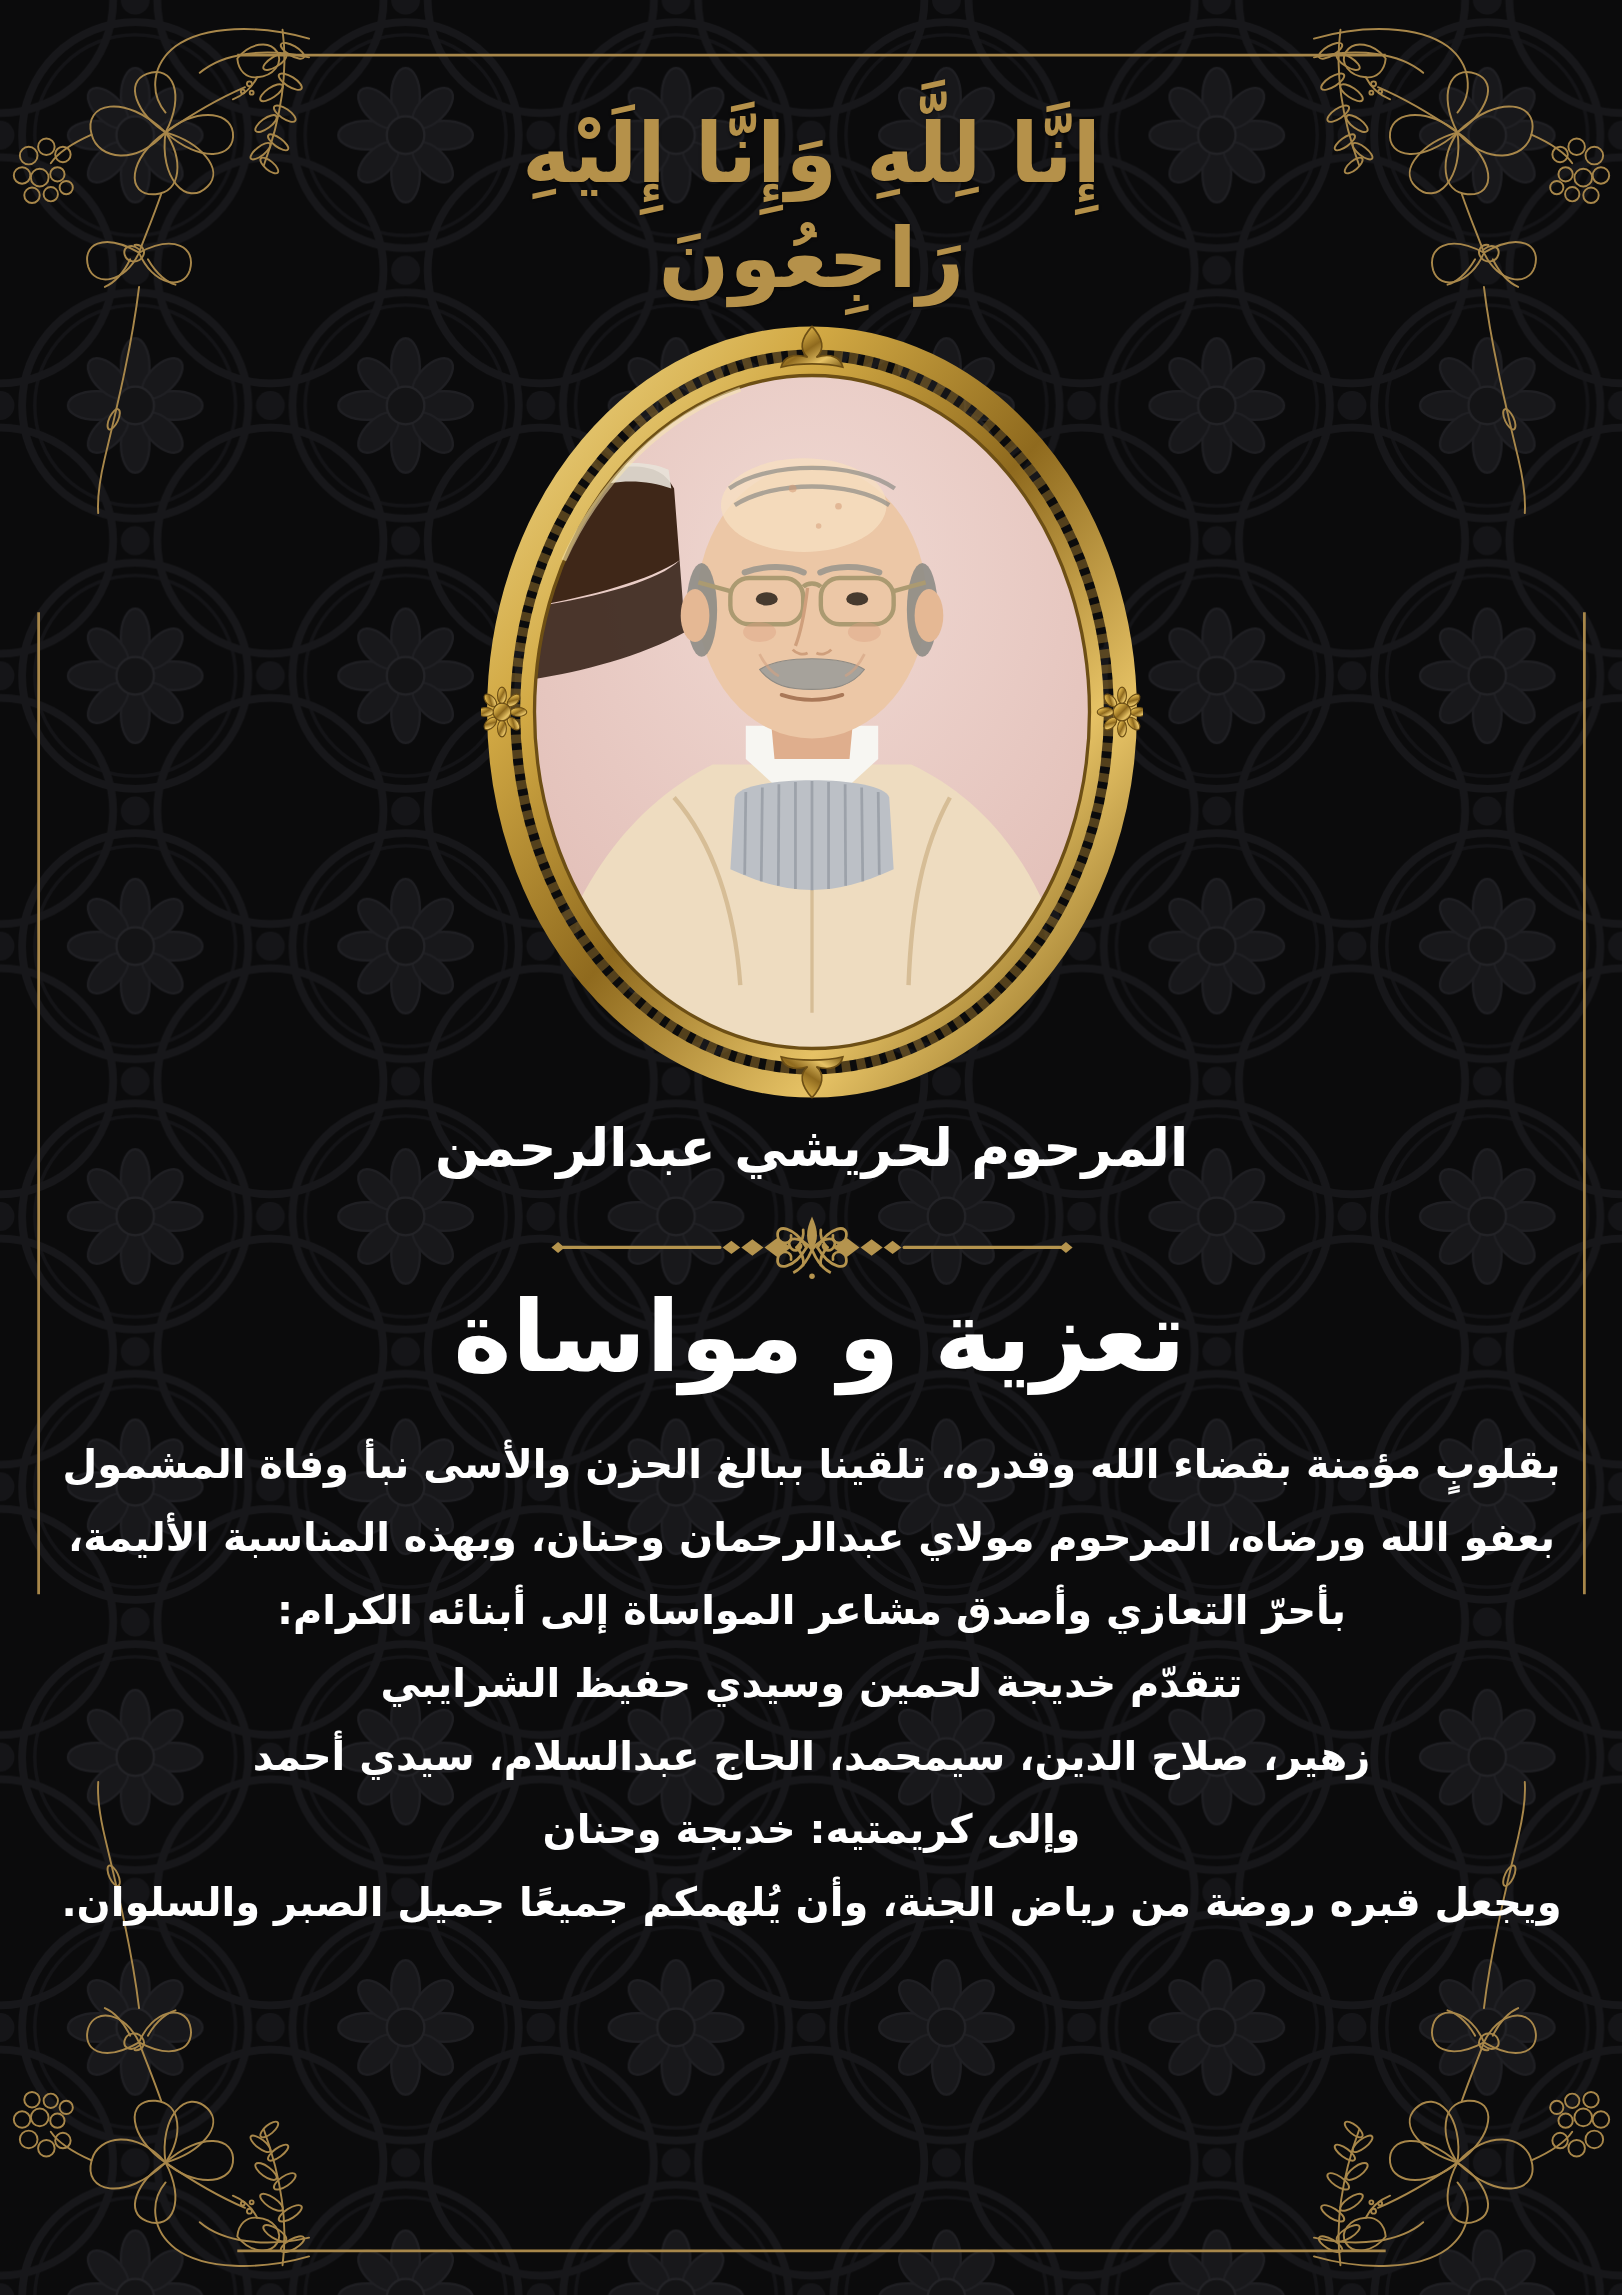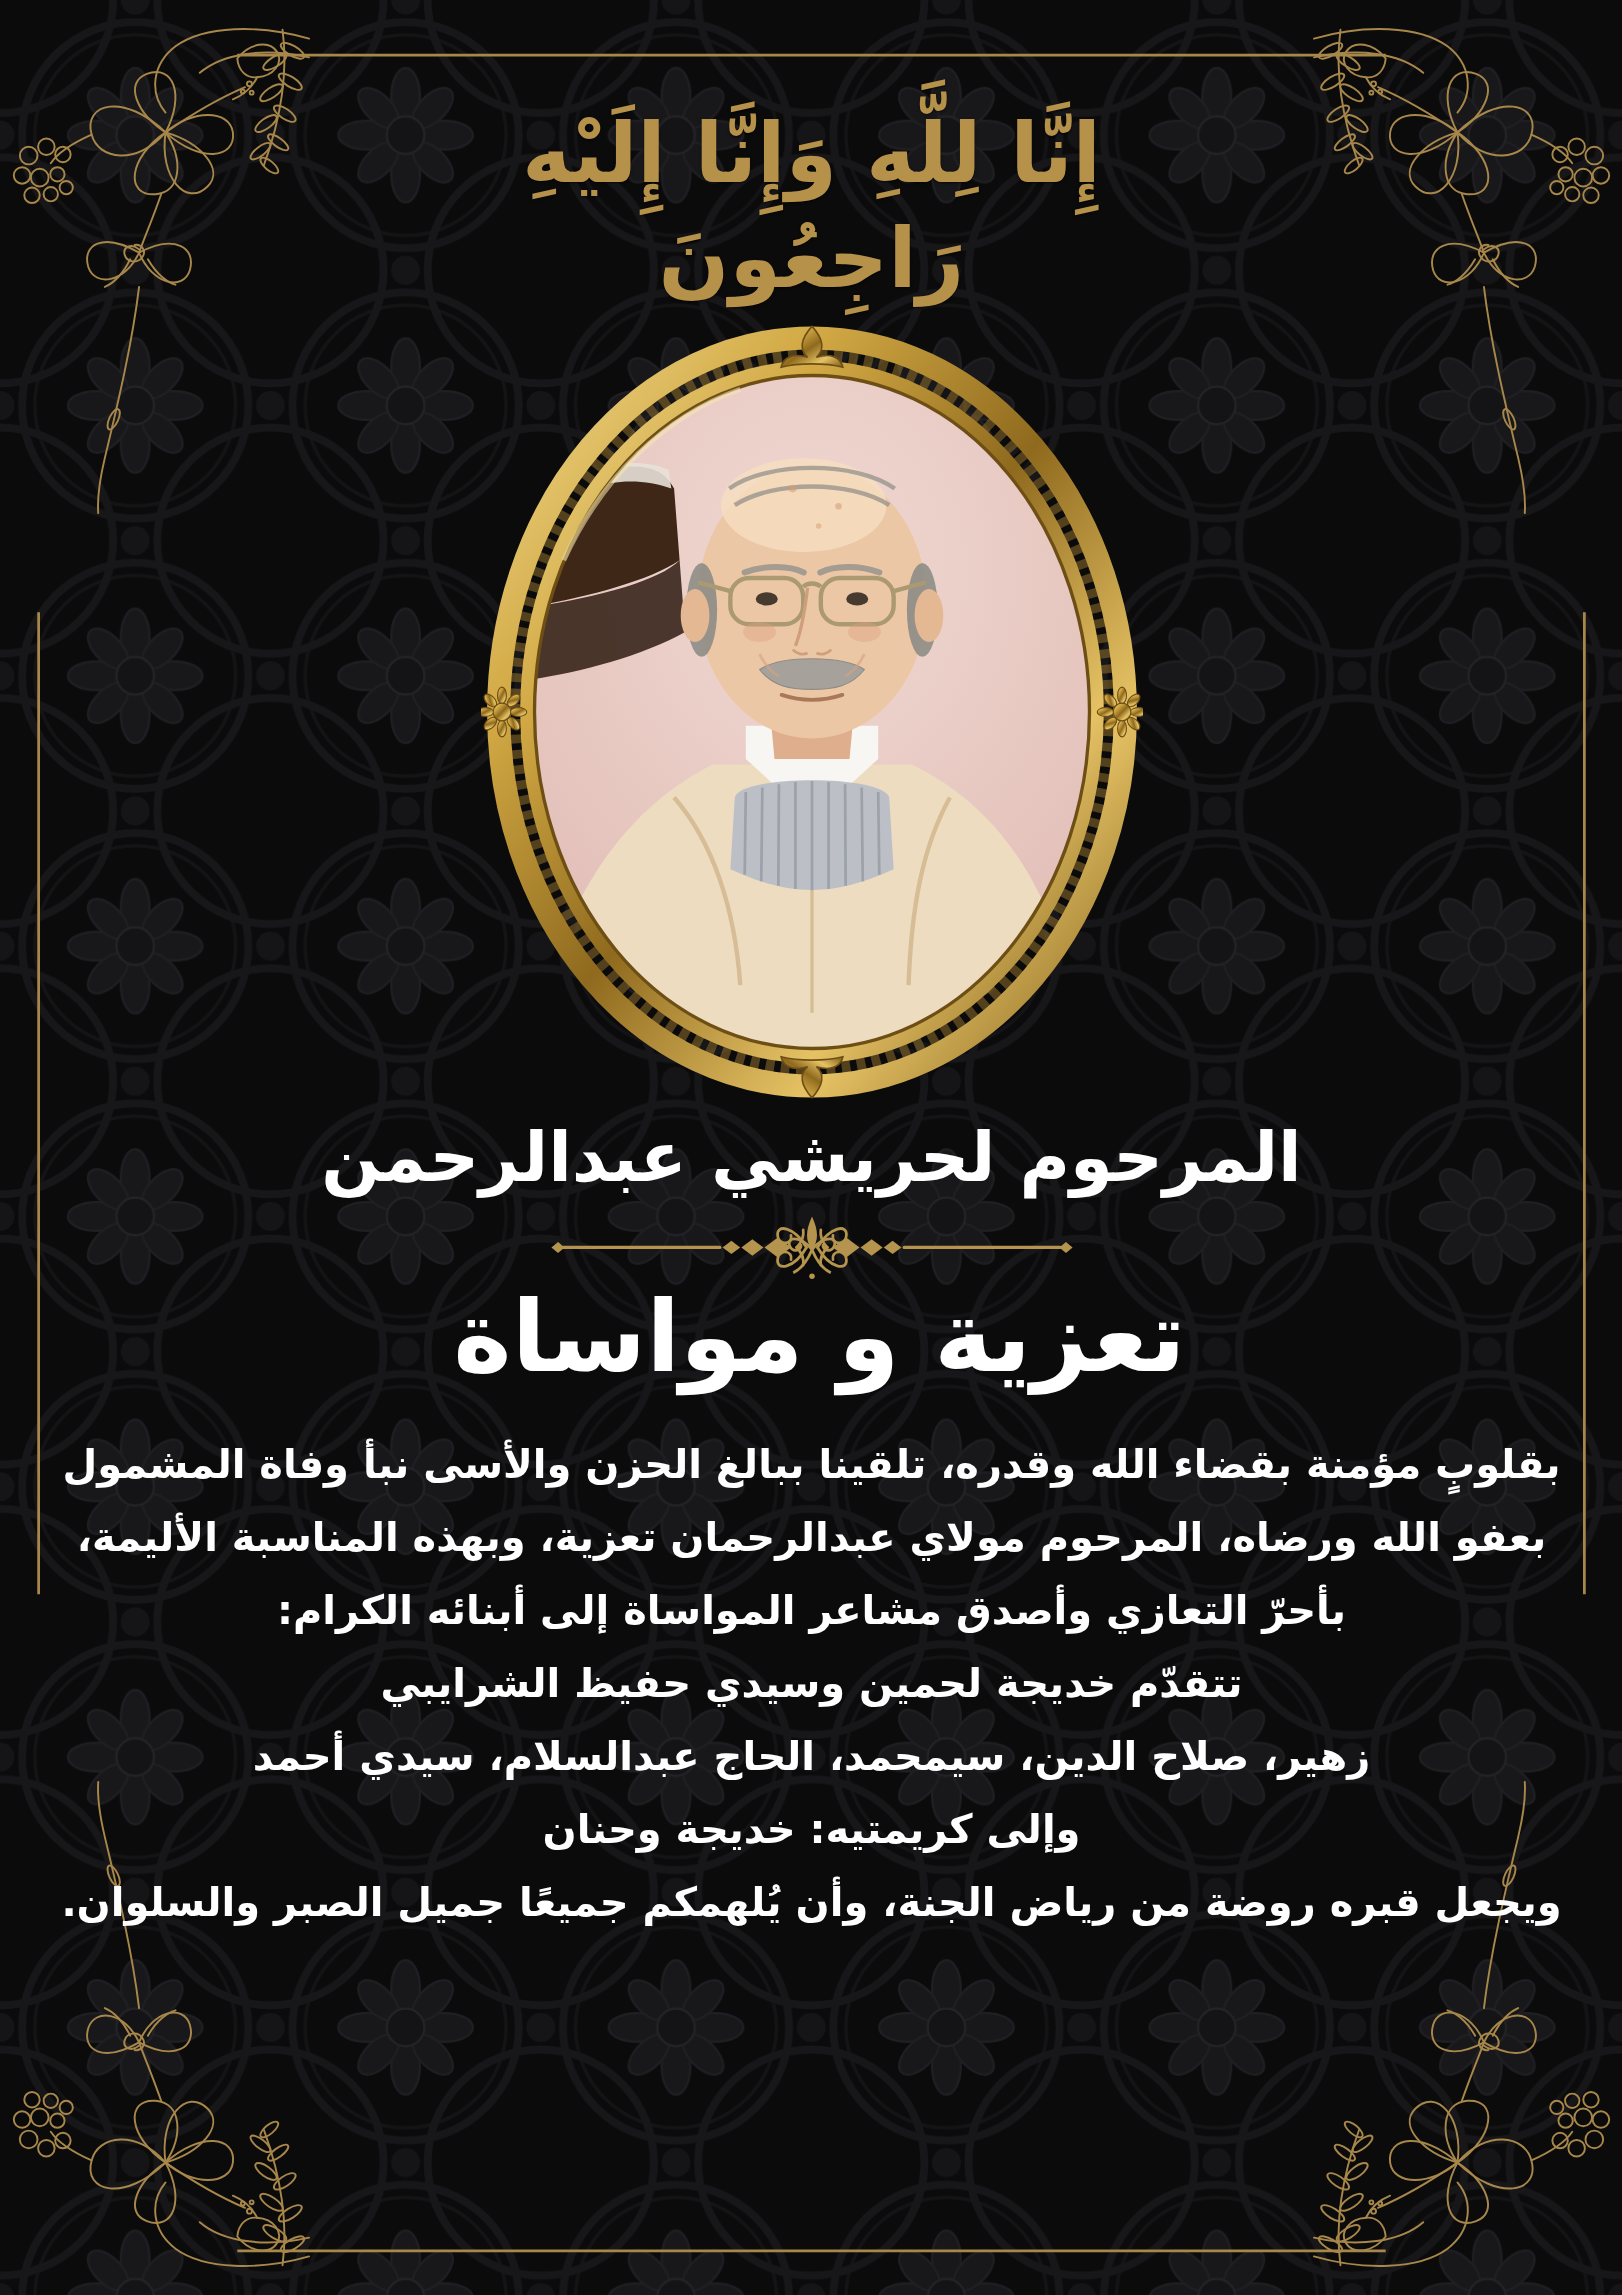--- a/index.html
+++ b/index.html
@@ -17,21 +17,21 @@
     font-size:83px;font-weight:bold;line-height:1.26;
     color:#b5914a;text-shadow:0 1.1px 2.2px rgba(0,0,0,.6);
   }
   .portrait{
     position:absolute;top:323px;left:50%;transform:translateX(-50%);
     width:662px;height:778px;
   }
   .name{
     position:absolute;top:1118px;left:0;width:100%;
     text-align:center;direction:rtl;
-    font-size:69px;font-weight:bold;color:#ffffff;
+    font-size:53px;font-weight:bold;color:#ffffff;
     letter-spacing:0;line-height:1.15;
   }
   .divider{
     position:absolute;top:1212px;left:50%;transform:translateX(-50%);
     width:530px;height:72px;
   }
   .heading{
     position:absolute;top:1283px;left:8px;width:100%;
     text-align:center;direction:rtl;
     font-size:99px;font-weight:bold;color:#ffffff;line-height:1.1;
@@ -275,21 +275,21 @@
         <path d="M480,68 C490,92 502,104 514,110"></path>
       </g>
       <circle cx="480" cy="116" r="5" stroke="none"></circle>
     </g>
   </svg>
 
   <div class="heading">تعزية و مواساة</div>
 
   <div class="body-text">
     <p>بقلوبٍ مؤمنة بقضاء الله وقدره، تلقينا ببالغ الحزن والأسى نبأ وفاة المشمول</p>
-    <p>بعفو الله ورضاه، المرحوم مولاي عبدالرحمان تعزية، وبهذه المناسبة الأليمة،</p>
+    <p>بعفو الله ورضاه، المرحوم مولاي عبدالرحمان وحنان، وبهذه المناسبة الأليمة،</p>
     <p>بأحرّ التعازي وأصدق مشاعر المواساة إلى أبنائه الكرام:</p>
     <p>تتقدّم خديجة لحمين وسيدي حفيظ الشرايبي</p>
     <p>زهير، صلاح الدين، سيمحمد، الحاج عبدالسلام، سيدي أحمد</p>
     <p>وإلى كريمتيه: خديجة وحنان</p>
     <p>ويجعل قبره روضة من رياض الجنة، وأن يُلهمكم جميعًا جميل الصبر والسلوان.</p>
 
   </div>
 
 </div>
 

